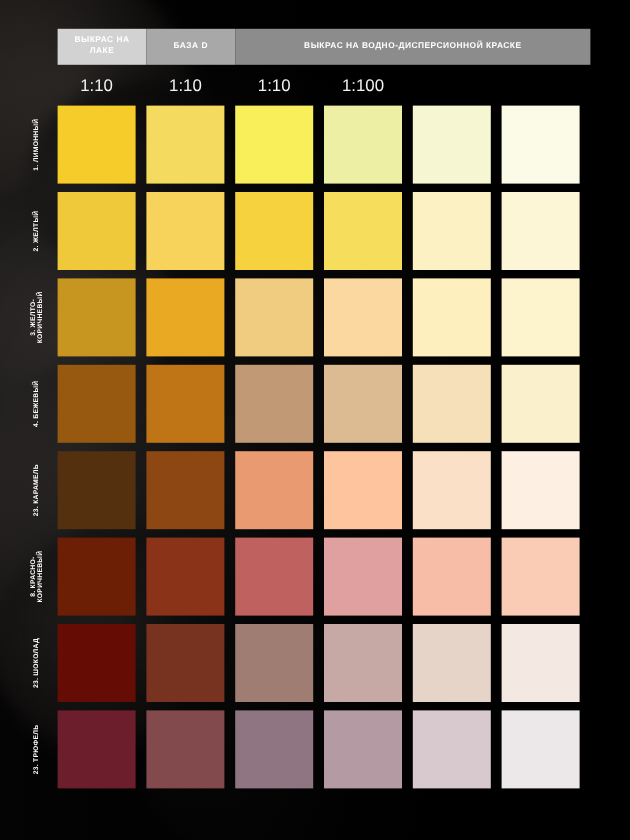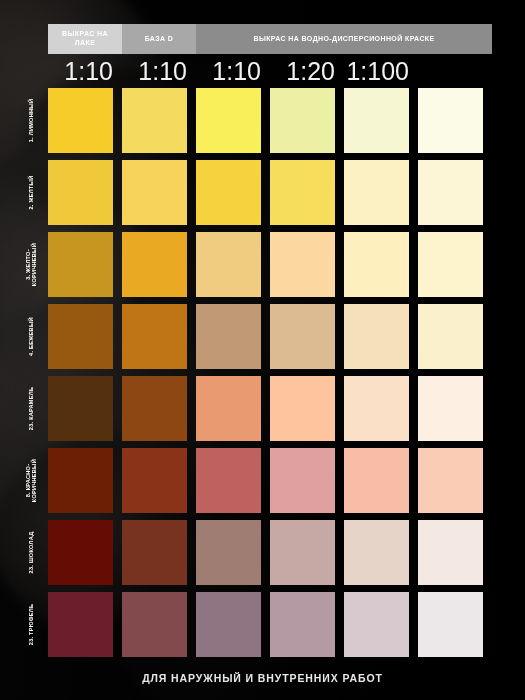--- a/index.html
+++ b/index.html
@@ -102,23 +102,23 @@
     position: absolute;
     left: 48px;
     top: 56px;
     width: 444px;
     height: 30px;
     display: flex;
   }
   .ratio {
     width: 65px;
     margin-right: 9px;
-    text-align: right;
+    text-align: center;
     color: #f2f2f2;
-    font-size: 25px;
+    font-size: 14px;
     font-weight: 400;
     letter-spacing: 0px;
     line-height: 30px;
   }
   .ratio:last-child { margin-right: 0; }
 
   
   #grid {
     position: absolute;
     left: 48px;
@@ -199,21 +199,20 @@
   <div id="cat-header">
     <div class="cat cat-0" style="background: rgb(210, 210, 210);">ВЫКРАС НА ЛАКЕ</div>
     <div class="cat cat-1" style="background: rgb(168, 168, 168);">БАЗА D</div>
     <div class="cat cat-2" style="background: rgb(140, 140, 140);">ВЫКРАС НА ВОДНО-ДИСПЕРСИОННОЙ КРАСКЕ</div>
   </div>
 
   <div id="ratios">
     <div class="ratio">1:10</div>
     <div class="ratio">1:10</div>
     <div class="ratio">1:10</div>
-    <div class="ratio">1:20</div>
     <div class="ratio">1:100</div>
   </div>
 
   <div id="grid">
       <div class="grid-row">
         <div class="row-label">
           <div class="row-label-inner">1. ЛИМОННЫЙ</div>
         </div>
         <div class="swatch" style="background: rgb(246, 204, 42);"></div>
         <div class="swatch" style="background: rgb(244, 218, 95);"></div>
@@ -296,15 +295,14 @@
         </div>
         <div class="swatch" style="background: rgb(108, 30, 44);"></div>
         <div class="swatch" style="background: rgb(130, 74, 77);"></div>
         <div class="swatch" style="background: rgb(143, 117, 130);"></div>
         <div class="swatch" style="background: rgb(180, 155, 163);"></div>
         <div class="swatch" style="background: rgb(215, 201, 205);"></div>
         <div class="swatch" style="background: rgb(236, 231, 232);"></div>
       </div>
     </div>
 
-  <div id="footer">ДЛЯ НАРУЖНЫЙ И ВНУТРЕННИХ РАБОТ</div>
 
 </div>
 
 </body></html>

